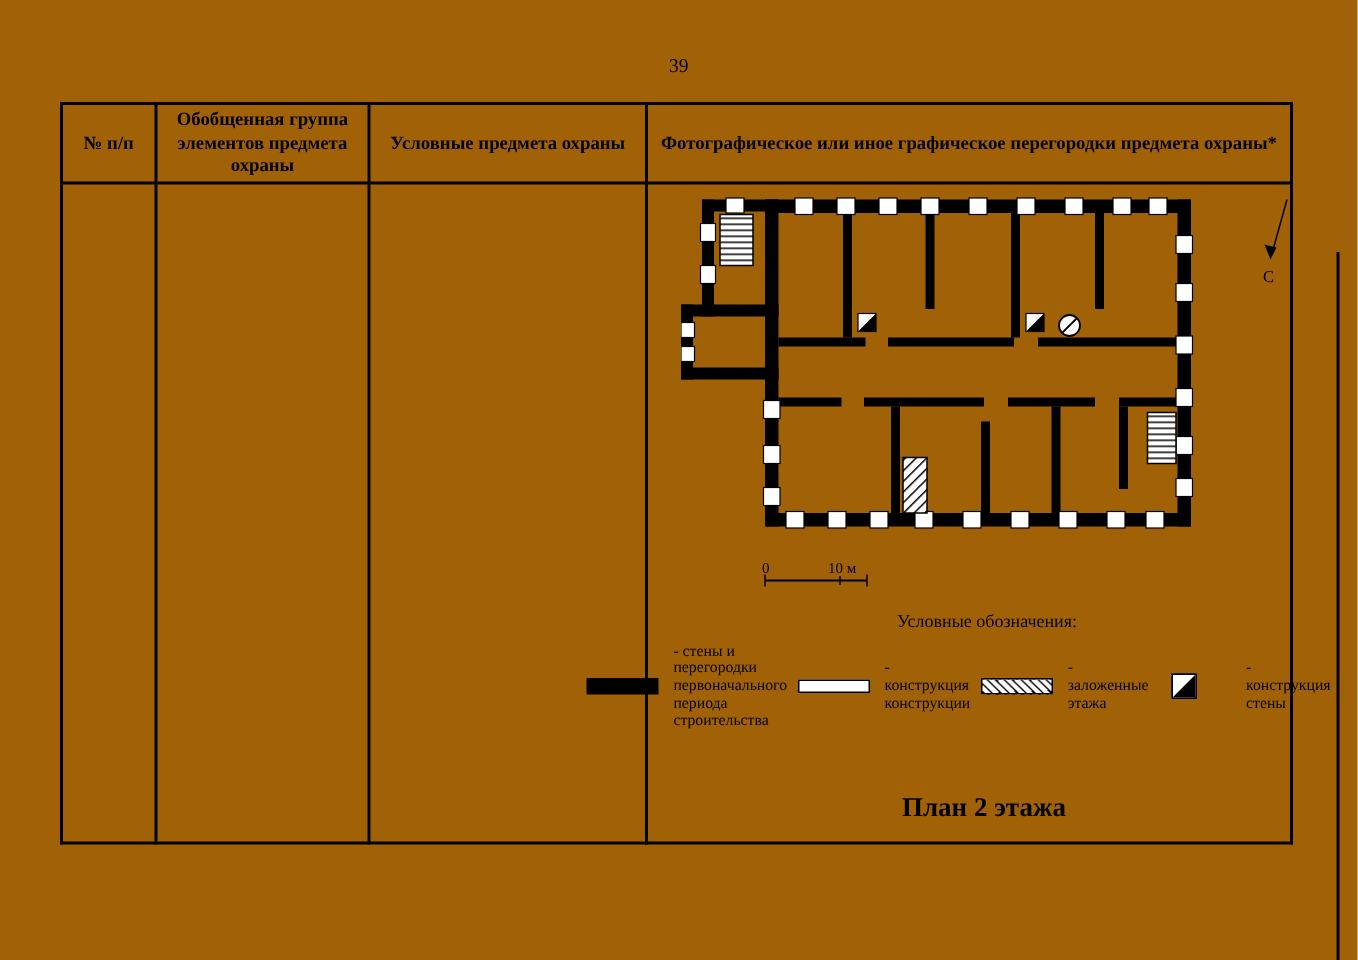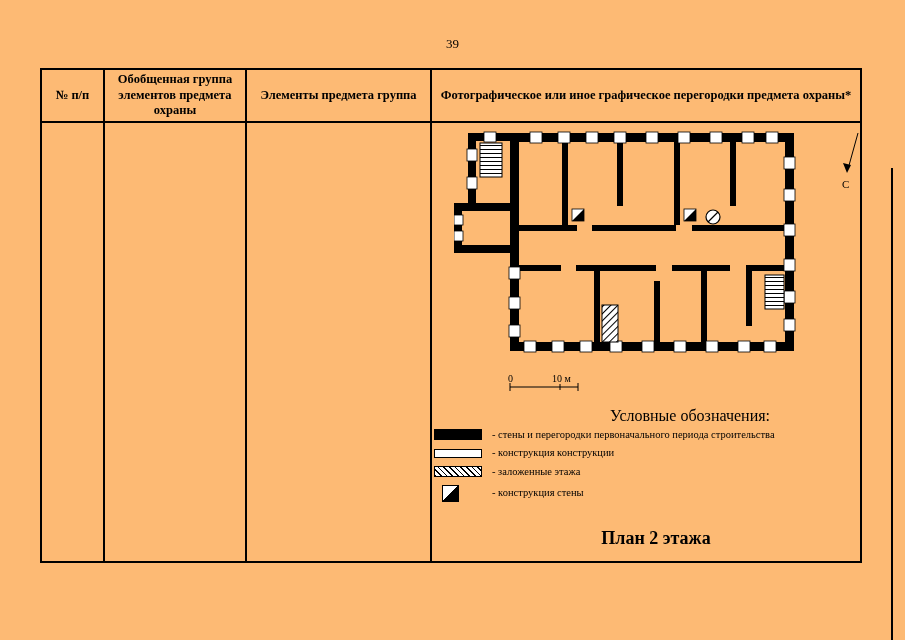--- a/index.html
+++ b/index.html
@@ -1,18 +1,18 @@
 <!DOCTYPE html>
 <html><head>
 <meta charset="utf-8">
 <style>
   * { margin:0; padding:0; box-sizing:border-box; }
   html,body { background:#e9e9e9; }
   .sheet {
-    position:relative; width:905px; height:640px; background:#fdba74;
+    position:relative; width:905px; height:640px; background:#a16207;
     font-family:"Liberation Serif", serif; color:#000; overflow:hidden;
   }
   .page-number {
     position:absolute; top:36px; left:0; width:905px;
     text-align:center; font-size:13px;
   }
   table.main-table {
     position:absolute; left:40px; top:68px; width:820px; height:490px;
     border-collapse:collapse; table-layout:fixed;
   }
@@ -21,23 +21,23 @@
     font-weight:bold; font-size:12.5px; line-height:1.25;
     text-align:center; vertical-align:middle; padding:2px 6px;
   }
   tr.header-row { height:50px; }
   td.body-cell { vertical-align:top; }
   td.figure-cell { position:relative; padding:0; }
   .plan-svg { position:absolute; left:22px; top:6px; }
   svg { font-family:"Liberation Serif", serif; }
   .north-arrow { position:absolute; left:406px; top:8px; }
   .scale-bar { position:absolute; left:76px; top:250px; }
-  .legend-title { position:absolute; left:178px; top:284px; font-size:16px; }
+  .legend-title { position:absolute; left:166px; top:284px; font-size:12px; }
   .legend { position:absolute; left:2px; top:306px; width:410px;
-    display:flex; flex-direction:column; gap:7px;justify-content:center; }
+    display:flex; flex-direction:row; gap:7px;justify-content:center; }
   .legend-row { display:flex; align-items:center; }
   .sym-box { width:48px; flex:0 0 48px; display:flex; align-items:center; }
   .legend-label { font-size:10.5px; line-height:1.1; margin-left:10px; }
   .sym-solid { width:48px; height:11px; background:#000; }
   .sym-outline { width:48px; height:9px; background:#fff; border:1px solid #000; }
   .sym-hatch { width:48px; height:11px; border:1px solid #000;
     background:repeating-linear-gradient(45deg,#000 0 1px,#fff 1px 4px); }
   .sym-stove { width:17px; height:17px; border:1px solid #000; margin-left:8px;
     background:linear-gradient(to bottom right,#fff 49.5%,#000 50%); }
   .figure-caption { position:absolute; left:20px; right:0; top:405px;
@@ -55,21 +55,21 @@
     <colgroup>
       <col style="width:63px">
         <col style="width:142px">
         <col style="width:185px">
         <col style="width:430px">
     </colgroup>
     <tbody>
       <tr class="header-row">
         <th>№ п/п</th>
         <th>Обобщенная группа элементов предмета охраны</th>
-        <th>Элементы предмета группа</th>
+        <th>Условные предмета охраны</th>
         <th>Фотографическое или иное графическое перегородки предмета охраны*</th>
       </tr>
       <tr style="height:440px">
         <td class="body-cell"></td>
         <td class="body-cell"></td>
         <td class="body-cell"></td>
         <td class="figure-cell">
 
           <svg class="plan-svg" width="362" height="244" viewBox="0 0 362 244">
             <defs>

